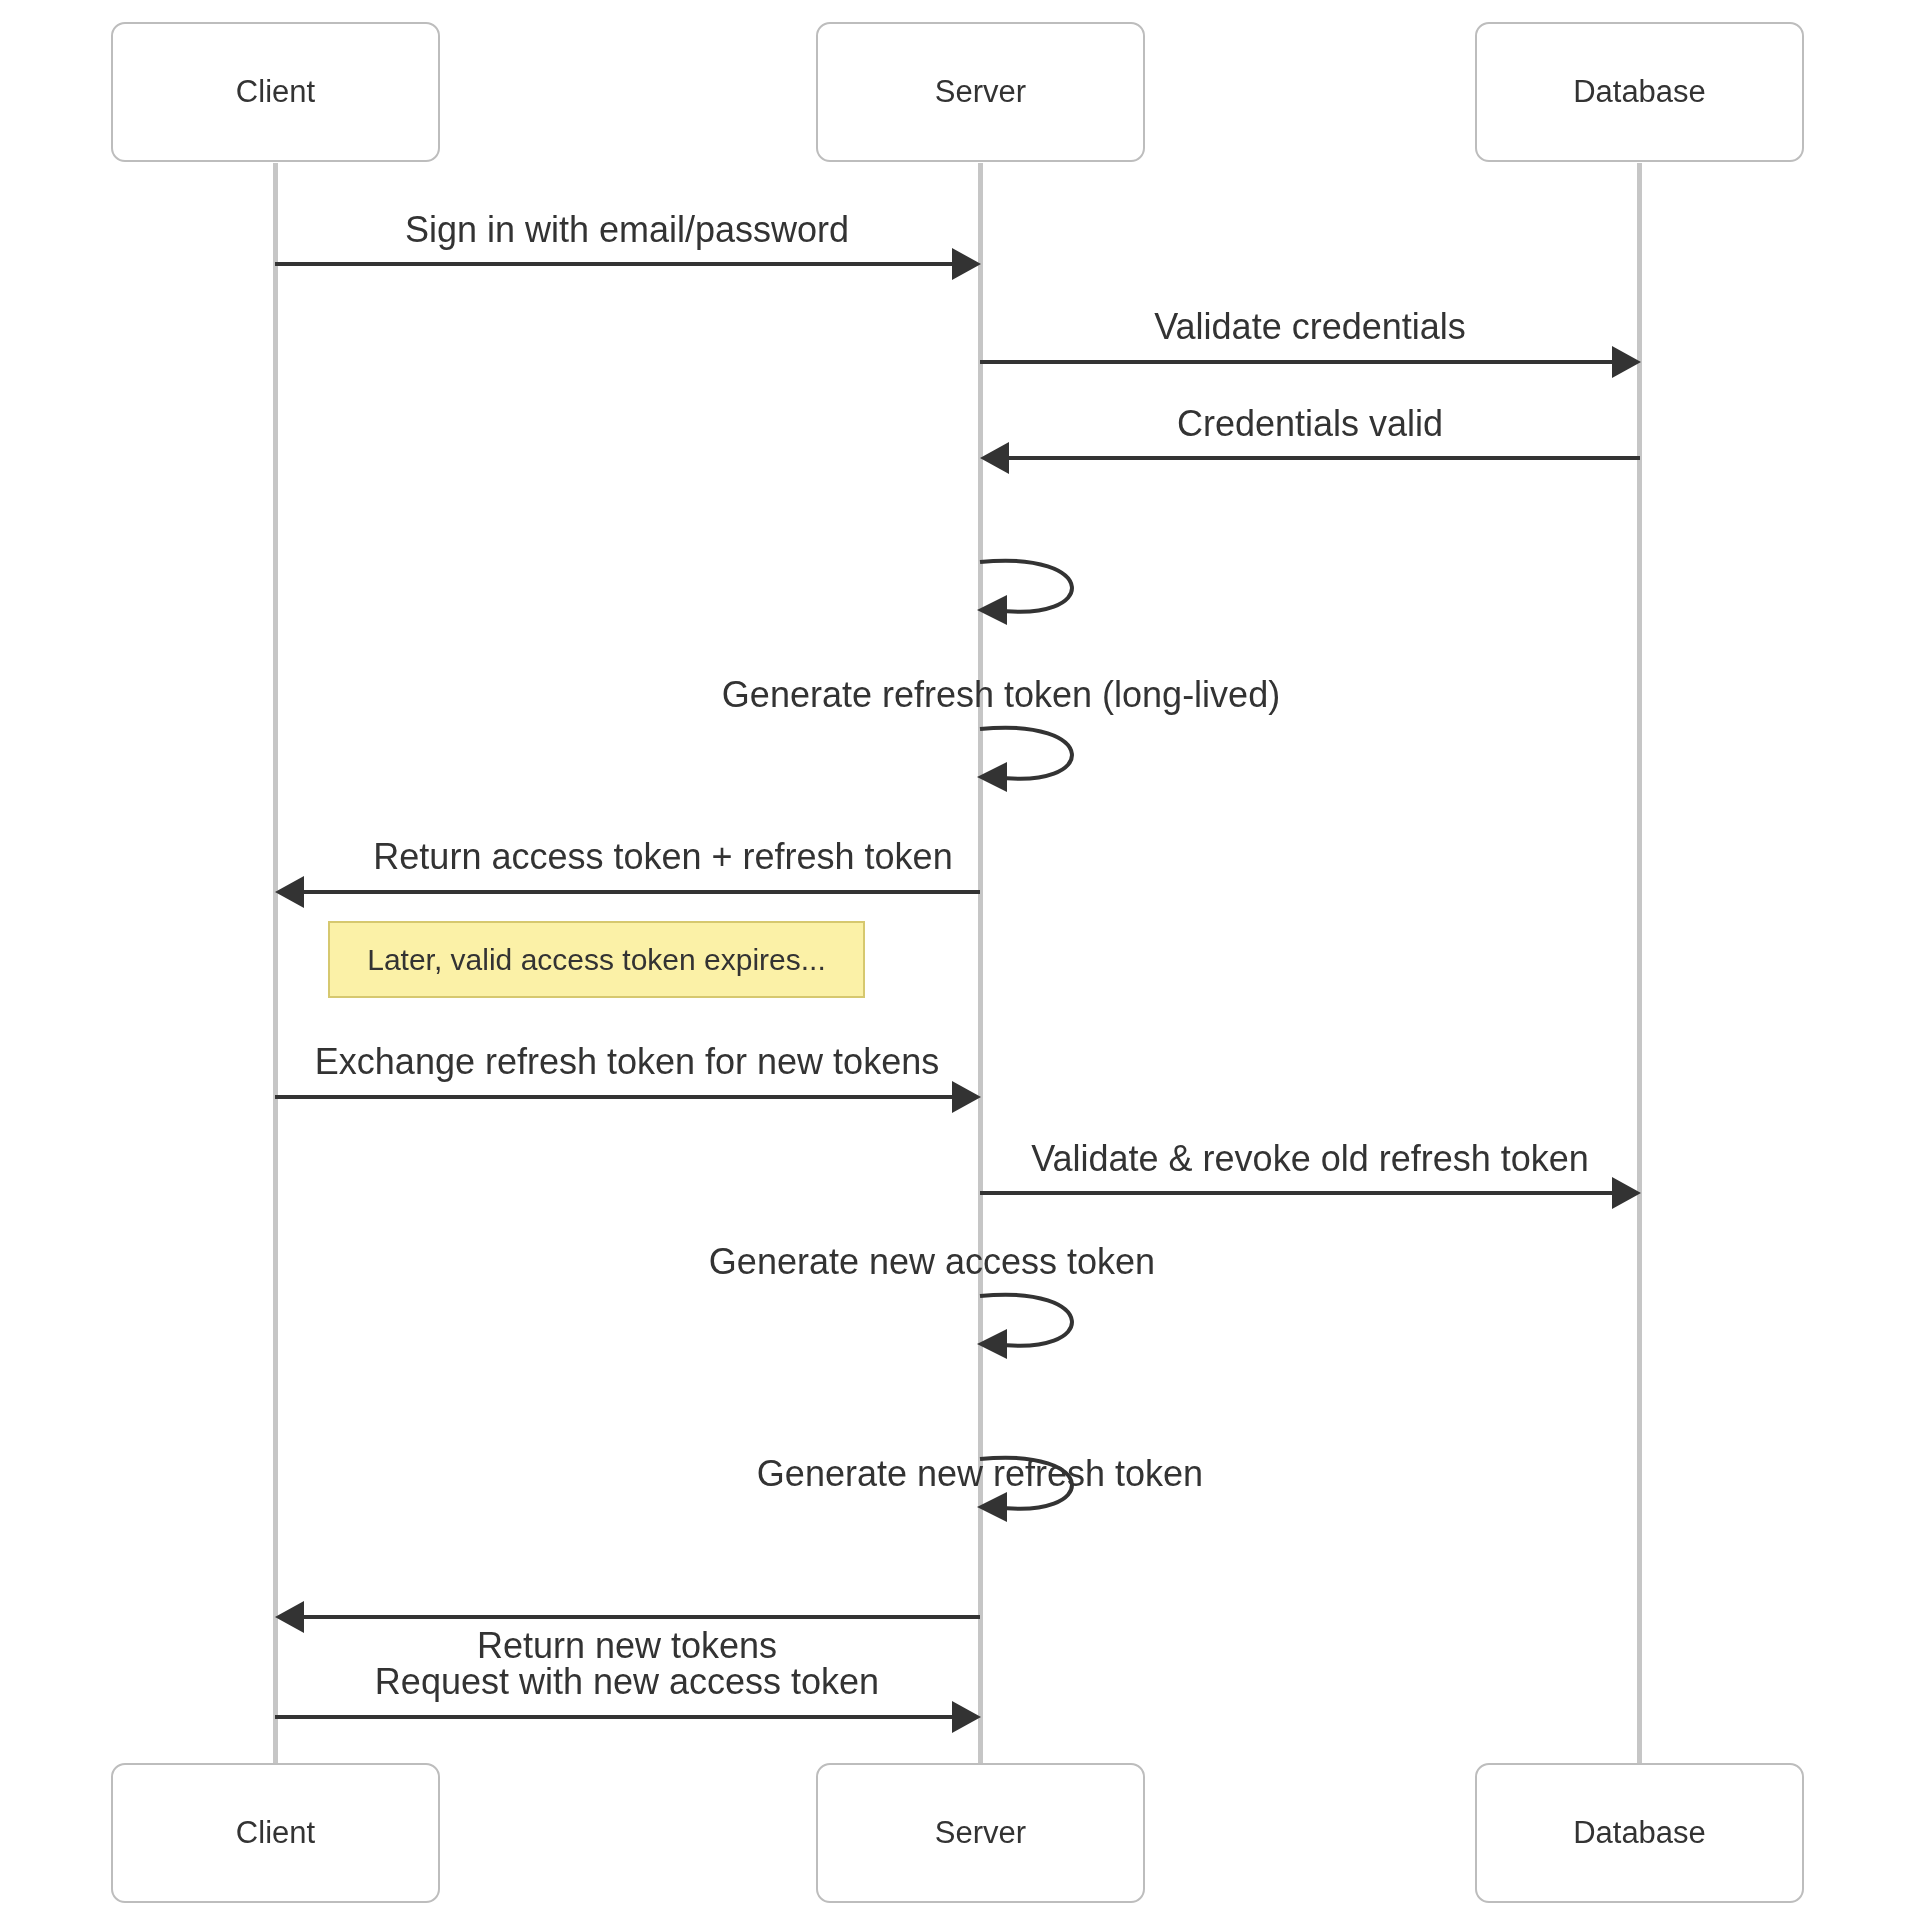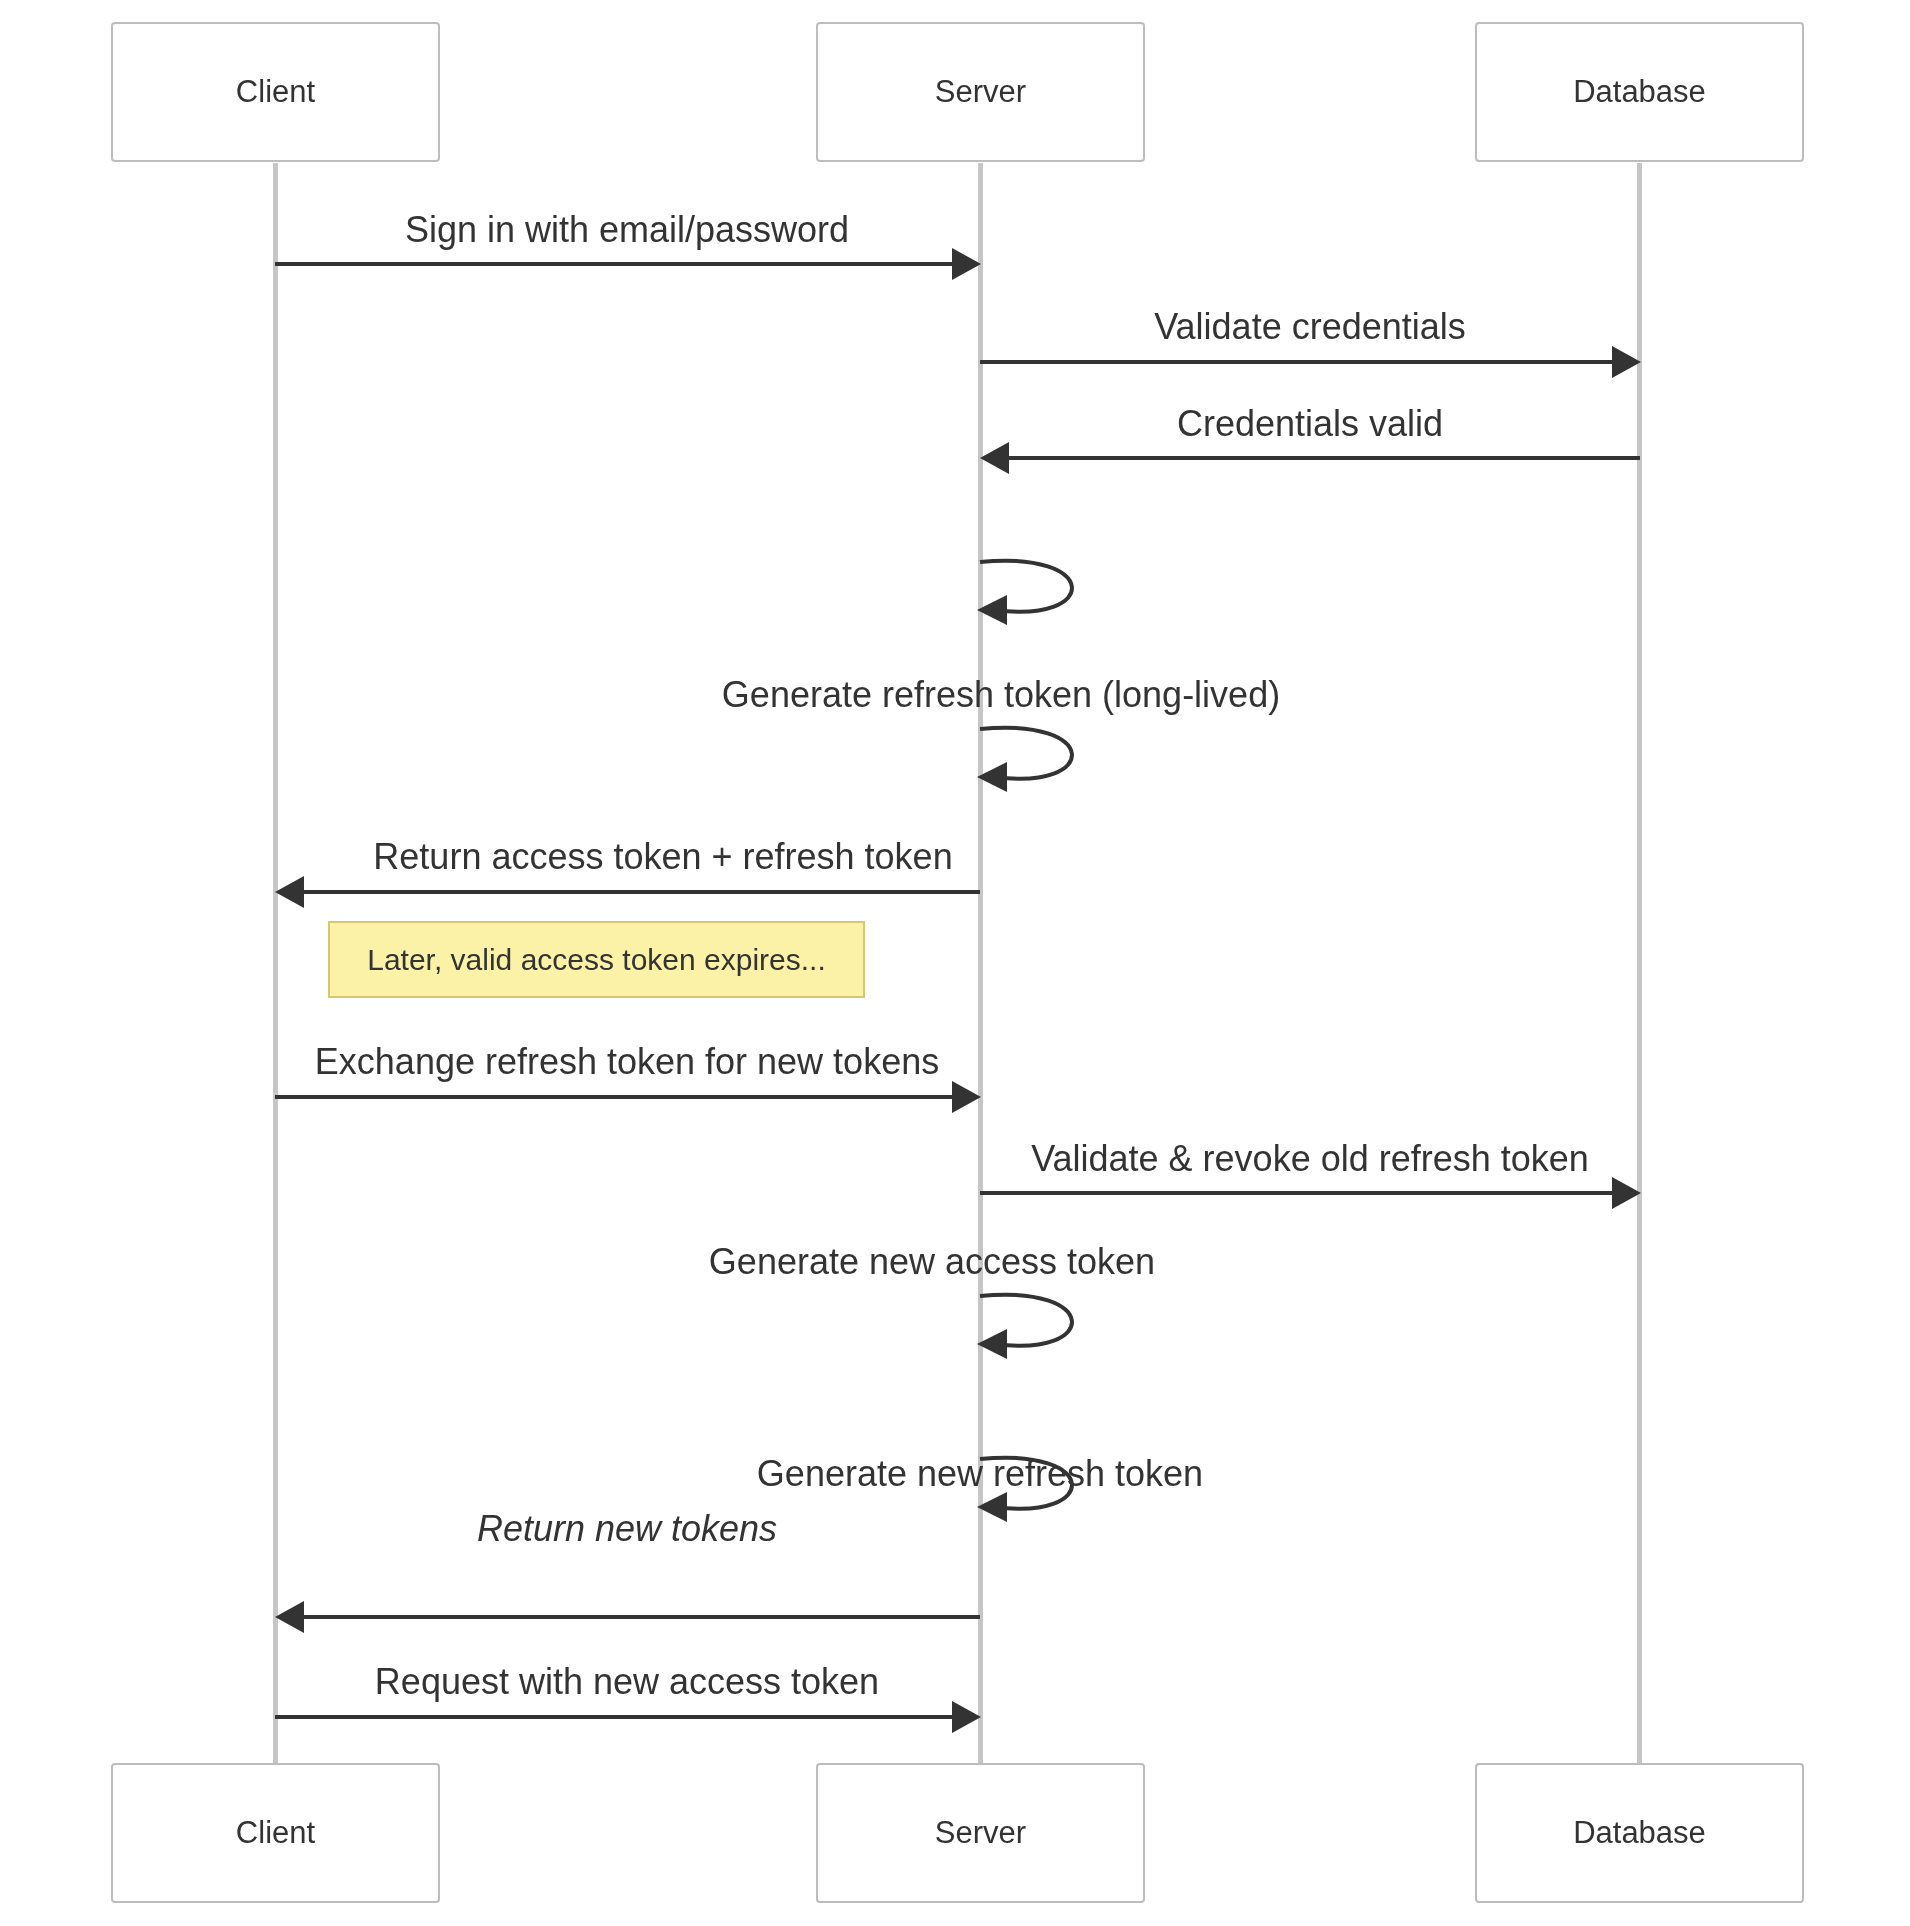--- a/index.html
+++ b/index.html
@@ -11,21 +11,21 @@
     font-family:"Liberation Sans", sans-serif;
     color:#333333;
     overflow:hidden;
   }
   .actor-box{
     position:absolute;
     width:329px;
     height:140px;
     background:#ffffff;
     border:2.5px solid #bdbdbd;
-    border-radius:4px;
+    border-radius:14px;
     display:flex;
     align-items:center;
     justify-content:center;
     box-sizing:border-box;
     z-index:3;
   }
   .actor-label{
     font-size:31px;
     color:#333333;
     white-space:nowrap;
@@ -168,21 +168,21 @@
     <path d="M 10 16 C 250 -8, 250 140, 40 112" fill="none" stroke="#333333" stroke-width="8"></path>
     <polygon points="4,112 64,82 64,142" fill="#333333"></polygon>
   </svg>
 
   <div class="msg-label" style="left:980px;top:1456px;">Generate new refresh token</div>
   <svg class="self-loop" style="left:975px;top:1451px;" viewBox="0 0 280 160">
     <path d="M 10 16 C 250 -8, 250 140, 40 112" fill="none" stroke="#333333" stroke-width="8"></path>
     <polygon points="4,112 64,82 64,142" fill="#333333"></polygon>
   </svg>
 
-  <div class="msg-label" style="left:627px;top:1511px;font-style:italic;">Return new tokens</div>
+  <div class="msg-label" style="left:627px;top:1628px;">Return new tokens</div>
   <div class="msg-line" style="left:295px;top:1615px;width:685px;"></div>
   <div class="head-left" style="left:275px;top:1601px;"></div>
 
   <div class="msg-label" style="left:627px;top:1664px;">Request with new access token</div>
   <div class="msg-line" style="left:275px;top:1715px;width:683px;"></div>
   <div class="head-right" style="left:952px;top:1701px;"></div>
 
 </div>
 
 

